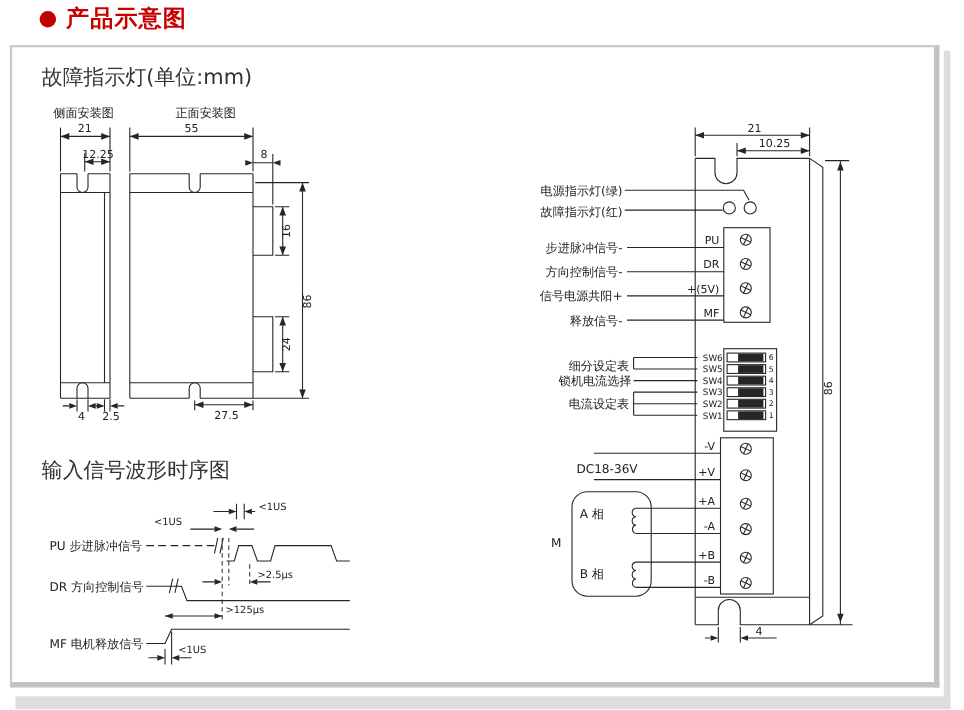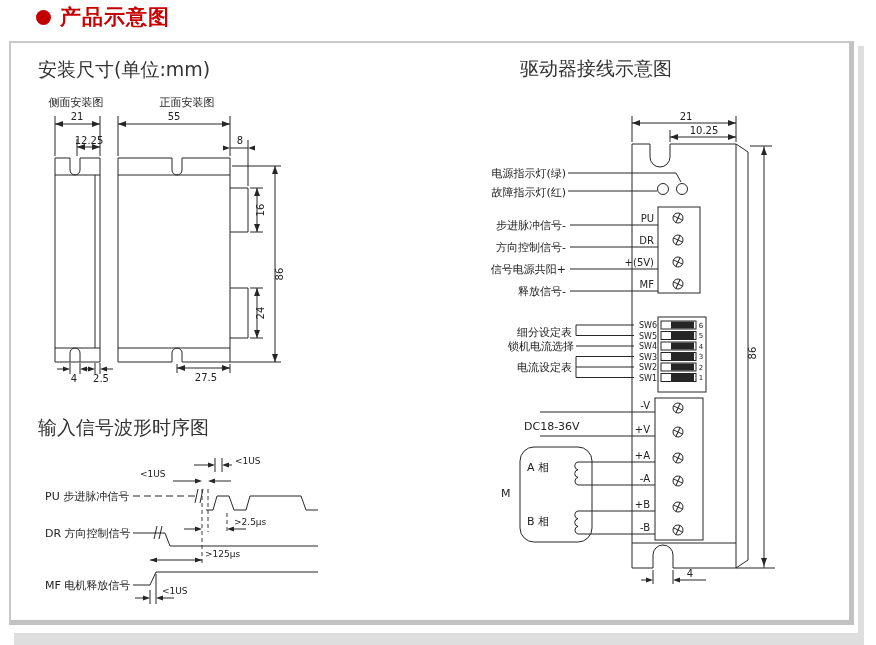--- a/index.html
+++ b/index.html
@@ -32,23 +32,22 @@
 
   <div class="page-header">
     <span class="bullet"></span>
     <span class="page-title">产品示意图</span>
   </div>
 
   <div class="card"></div>
   <div class="strip-right"></div>
   <div class="strip-bottom"></div>
 
-  <div class="sec-heading" id="h-mounting">安装尺寸(单位:mm)</div>
+  <div class="sec-heading" id="h-mounting">故障指示灯(单位:mm)</div>
   <div class="sec-heading" id="h-waveform">输入信号波形时序图</div>
-  <div class="sec-heading" id="h-wiring">驱动器接线示意图</div>
 
   <svg class="canvas" width="876" height="645" viewBox="0 0 876 645">
 
     <g>
       <text class="t11" x="76" y="106" text-anchor="middle">侧面安装图</text>
 
       <path class="ln" d="M55,158 H70 M80,158 H100 M100,158 V362 M55,158 V362 M55,362 H100 M55,175 H100 M55,348 H100 M95,175 V348"></path>
       <path class="ln" d="M70,158 V170 A5,5 0 0 0 80,170 V158"></path>
       <path class="ln" d="M70,362 V353 A5,5 0 0 1 80,353 V362"></path>
 

